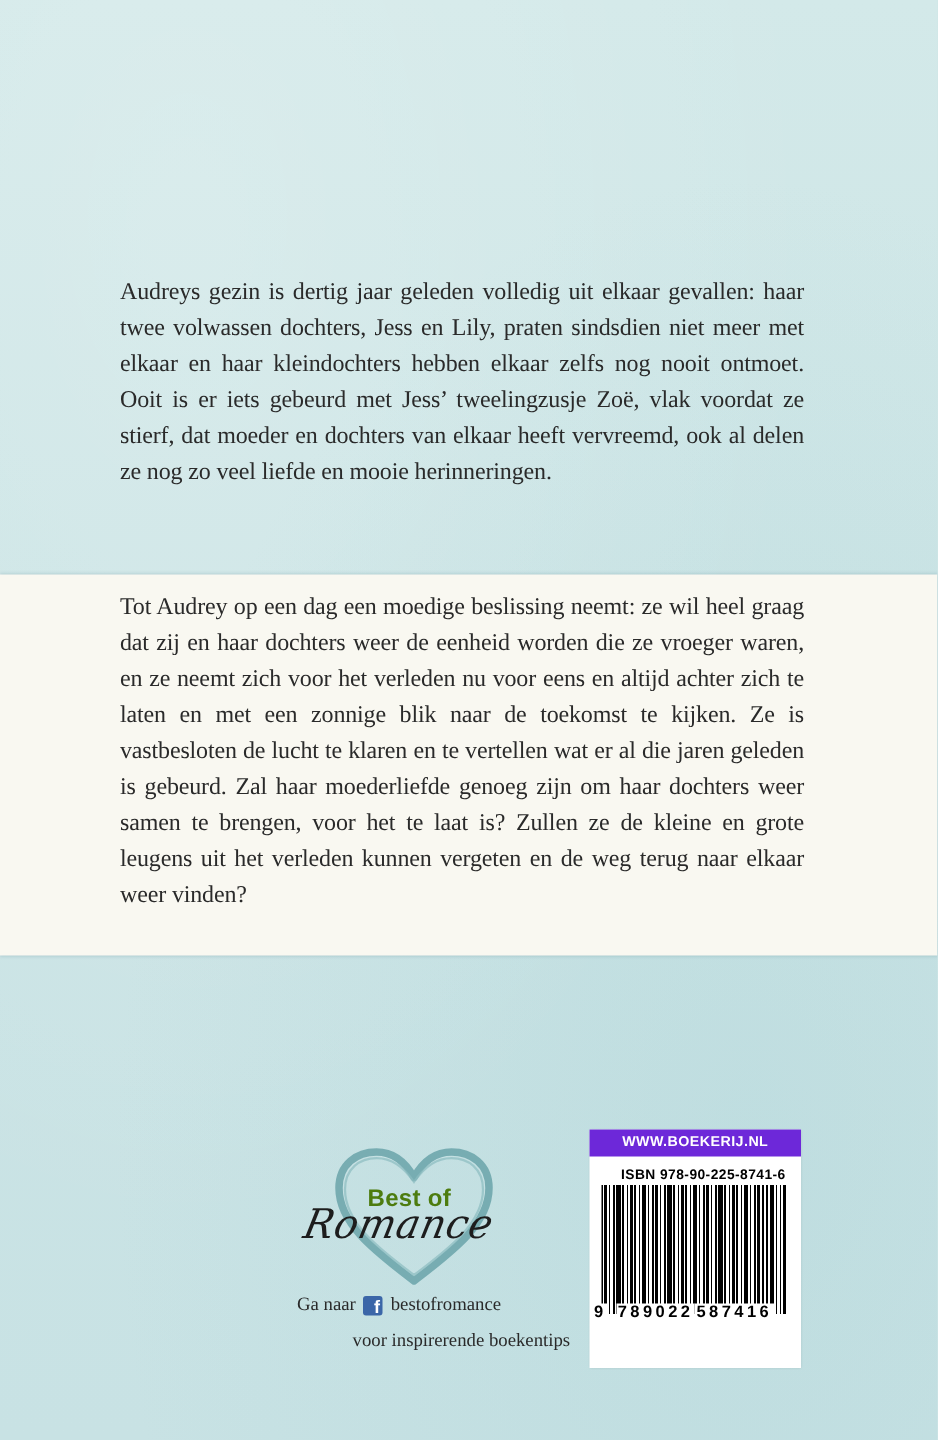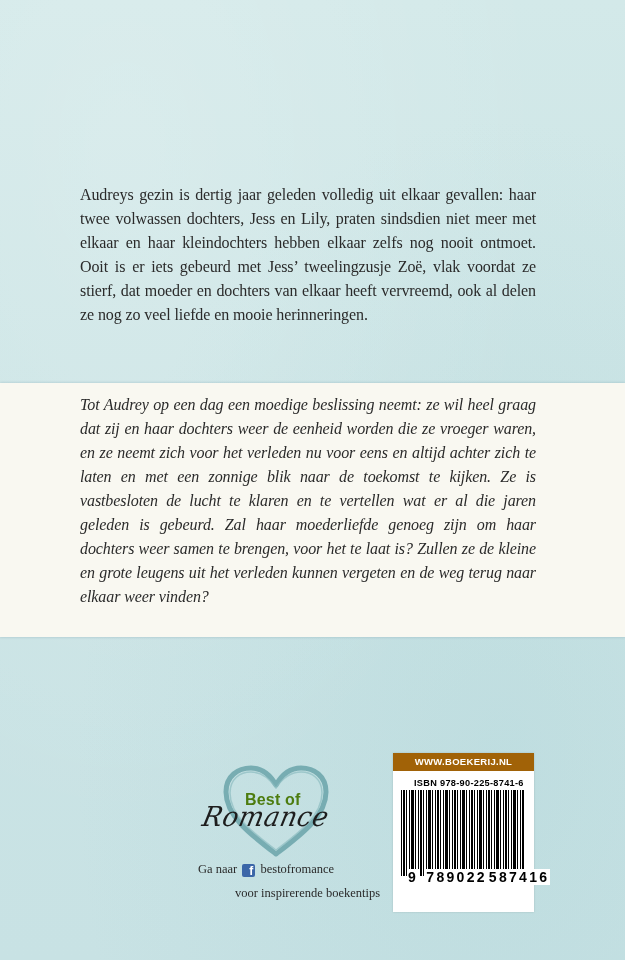--- a/index.html
+++ b/index.html
@@ -25,21 +25,21 @@
     letter-spacing: -0.1px;
   }
   #para1 { top: 183px; }
   .band {
     position: absolute;
     left: 0; top: 383px;
     width: 625px; height: 254px;
     background: #f9f8f1;
     box-shadow: 0 -1px 2px rgba(120,160,170,0.25), 0 1px 2px rgba(120,160,170,0.25);
   }
-  #para2 { top: 393px; font-style: italic; }
+  #para2 { top: 393px; }
 
   .logo { position: absolute; left: 200px; top: 760px; width: 150px; height: 105px; }
   .logo svg { position: absolute; left: 20px; top: 4px; }
   .best-of {
     position: absolute; left: 45px; top: 31px;
     font-family: "Liberation Sans", "DejaVu Sans", sans-serif;
     font-weight: bold; font-size: 16px; color: #4d7c0f; letter-spacing: 0.2px;
   }
   .romance {
     position: absolute; left: 3px; top: 42px;
@@ -62,42 +62,42 @@
     font-size: 12.5px; color: #2a2a2a; white-space: nowrap; margin-left: 45px;
   }
 
   .barcode-box {
     position: absolute; left: 393px; top: 753px; width: 141px; height: 159px;
     background: #ffffff;
     box-shadow: 0 0 2px rgba(0,0,0,0.15);
   }
   .bar-top, .bar-bottom {
     position: absolute; left: 0; width: 141px; height: 18px;
-    background: #a16207; color: #ffffff;
+    background: #6d28d9; color: #ffffff;
     font-family: "Liberation Sans", "DejaVu Sans", sans-serif; font-weight: bold;
     font-size: 9.5px; line-height: 18px; text-align: center;
   }
   .bar-top { top: 0; letter-spacing: 0.3px; }
   .bar-bottom { bottom: 0; }
   .isbn {
     position: absolute; left: 8px; top: 25px; width: 128px;
     font-family: "Liberation Sans", "DejaVu Sans", sans-serif; font-weight: bold;
     font-size: 9.2px; color: #000; white-space: nowrap; letter-spacing: 0.3px; padding-left: 13px;
   }
   .bars {
     position: absolute; left: 8px; top: 37px; width: 124px; height: 86px;
     background: repeating-linear-gradient(90deg,
       #000 0 1px, #fff 1px 2px, #000 2px 4px, #fff 4px 5px, #000 5px 6px,
       #fff 6px 8px, #000 8px 9px, #fff 9px 10px, #000 10px 13px, #fff 13px 14px,
       #000 14px 15px, #fff 15px 17px);
   }
   .digits {
-    position: absolute; left: 12px; top: 116px; width: 124px;
+    position: absolute; left: 0; top: 116px; width: 124px;
     font-family: "Liberation Sans", "DejaVu Sans", sans-serif; font-weight: bold;
-    font-size: 14px; color: #000; letter-spacing: 2.3px; padding-left: 2px;
+    font-size: 11px; color: #000; letter-spacing: 2.3px; padding-left: 2px;
     white-space: nowrap;
   }
   .digits span { background: #fff; padding: 0 1px; }
 </style>
 </head>
 <body>
 
 <div class="para" id="para1">Audreys gezin is dertig jaar geleden volledig uit elkaar gevallen: haar twee volwassen dochters, Jess en Lily, praten sindsdien niet meer met elkaar en haar kleindochters hebben elkaar zelfs nog nooit ontmoet. Ooit is er iets gebeurd met Jess’ tweelingzusje Zoë, vlak voordat ze stierf, dat moeder en dochters van elkaar heeft vervreemd, ook al delen ze nog zo veel liefde en mooie herinneringen.</div>
 
 <div class="band"></div>

